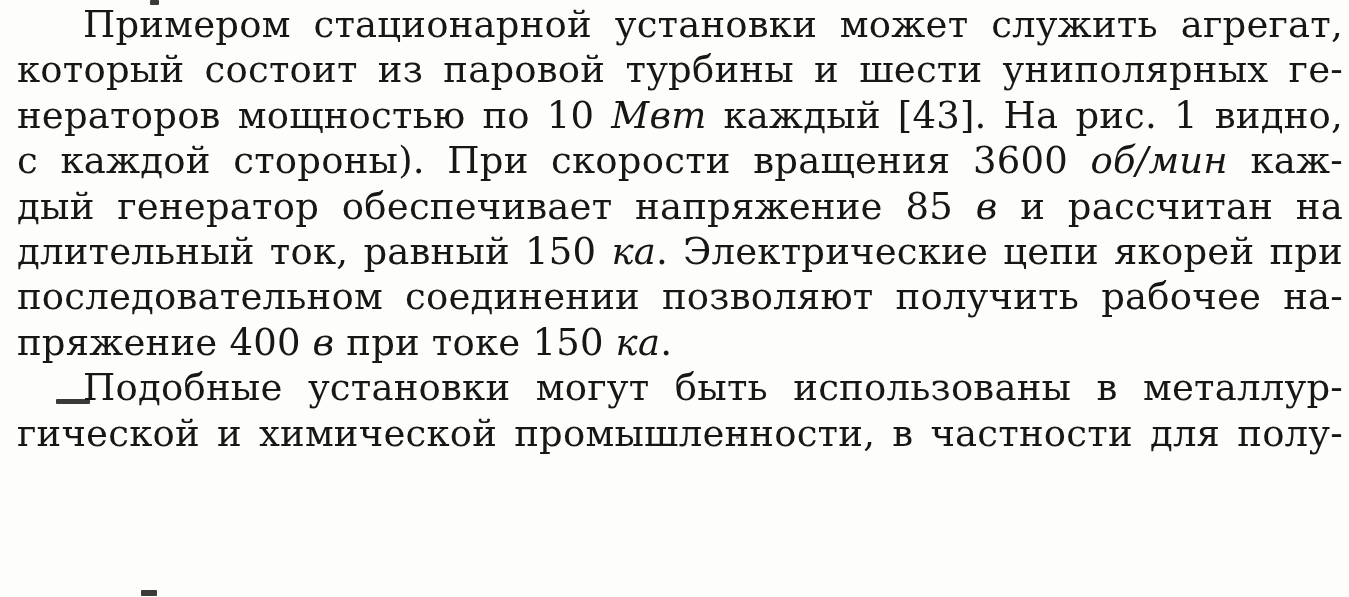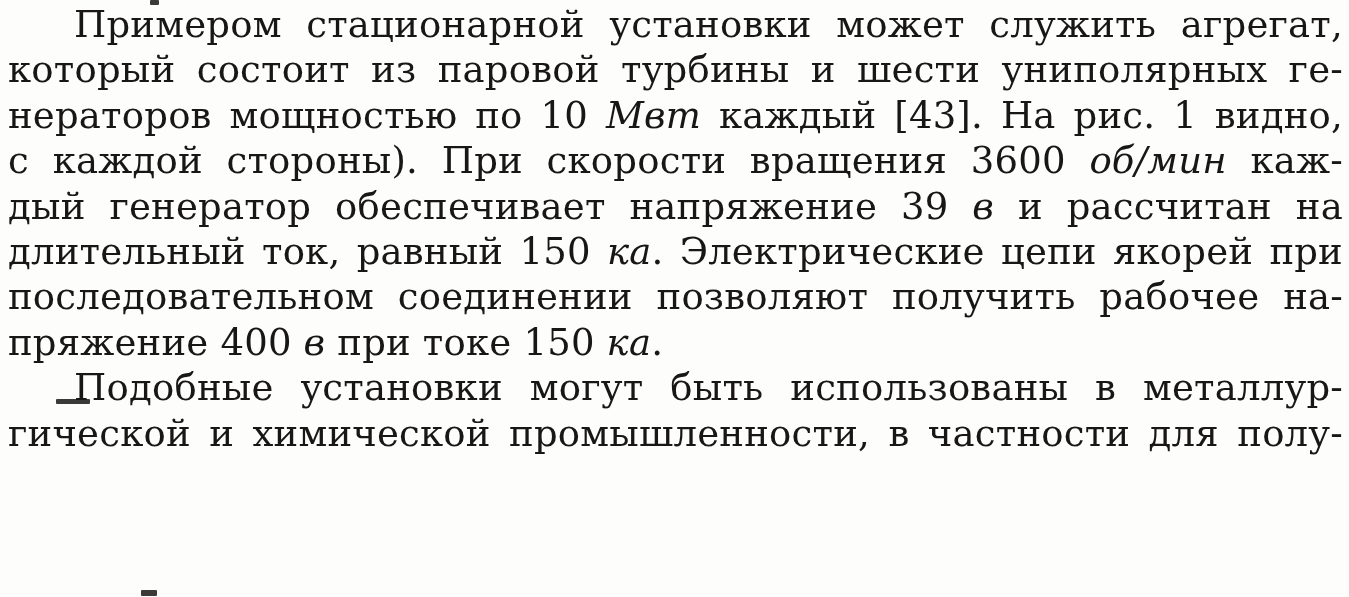--- a/index.html
+++ b/index.html
@@ -16,21 +16,21 @@
     position: relative;
     width: 1349px;
     height: 597px;
     overflow: hidden;
     background: var(--paper);
     color: var(--ink);
   }
   .page-text {
     position: absolute;
     top: 2px;
-    left: 8px;
+    left: 17px;
     right: 6px;
   }
   .line {
     display: block;
     height: 45.4px;
     line-height: 45.4px;
     font-size: 37px;
     letter-spacing: 0.2px;
     white-space: normal;
     text-align: justify;
@@ -54,21 +54,21 @@
 </style>
 </head>
 <body>
 
 <div class="page">
   <div class="page-text">
       <div class="line indent"><span>Примером стационарной установки может служить агрегат,</span></div>
       <div class="line"><span>который состоит из паровой турбины и шести униполярных ге-</span></div>
       <div class="line"><span>нераторов мощностью по 10 </span><span class="it">Мвт</span><span> каждый [43]. На рис. 1 видно,</span></div>
       <div class="line"><span>с каждой стороны). При скорости вращения 3600 </span><span class="it">об/мин</span><span> каж-</span></div>
-      <div class="line"><span>дый генератор обеспечивает напряжение 39 </span><span class="it">в</span><span> и рассчитан на</span></div>
+      <div class="line"><span>дый генератор обеспечивает напряжение 85 </span><span class="it">в</span><span> и рассчитан на</span></div>
       <div class="line"><span>длительный ток, равный 150 </span><span class="it">ка</span><span>. Электрические цепи якорей при</span></div>
       <div class="line"><span>последовательном соединении позволяют получить рабочее на-</span></div>
       <div class="line last"><span>пряжение 400 </span><span class="it">в</span><span> при токе 150 </span><span class="it">ка</span><span>.</span></div>
       <div class="line indent"><span>Подобные установки могут быть использованы в металлур-</span></div>
       <div class="line"><span>гической и химической промышленности, в частности для полу-</span></div>
     </div>
   <div class="artifact artifact-top"></div>
   <div class="artifact artifact-underline"></div>
   <div class="artifact artifact-bottom"></div>
   <div class="artifact artifact-bottom-dot"></div>

